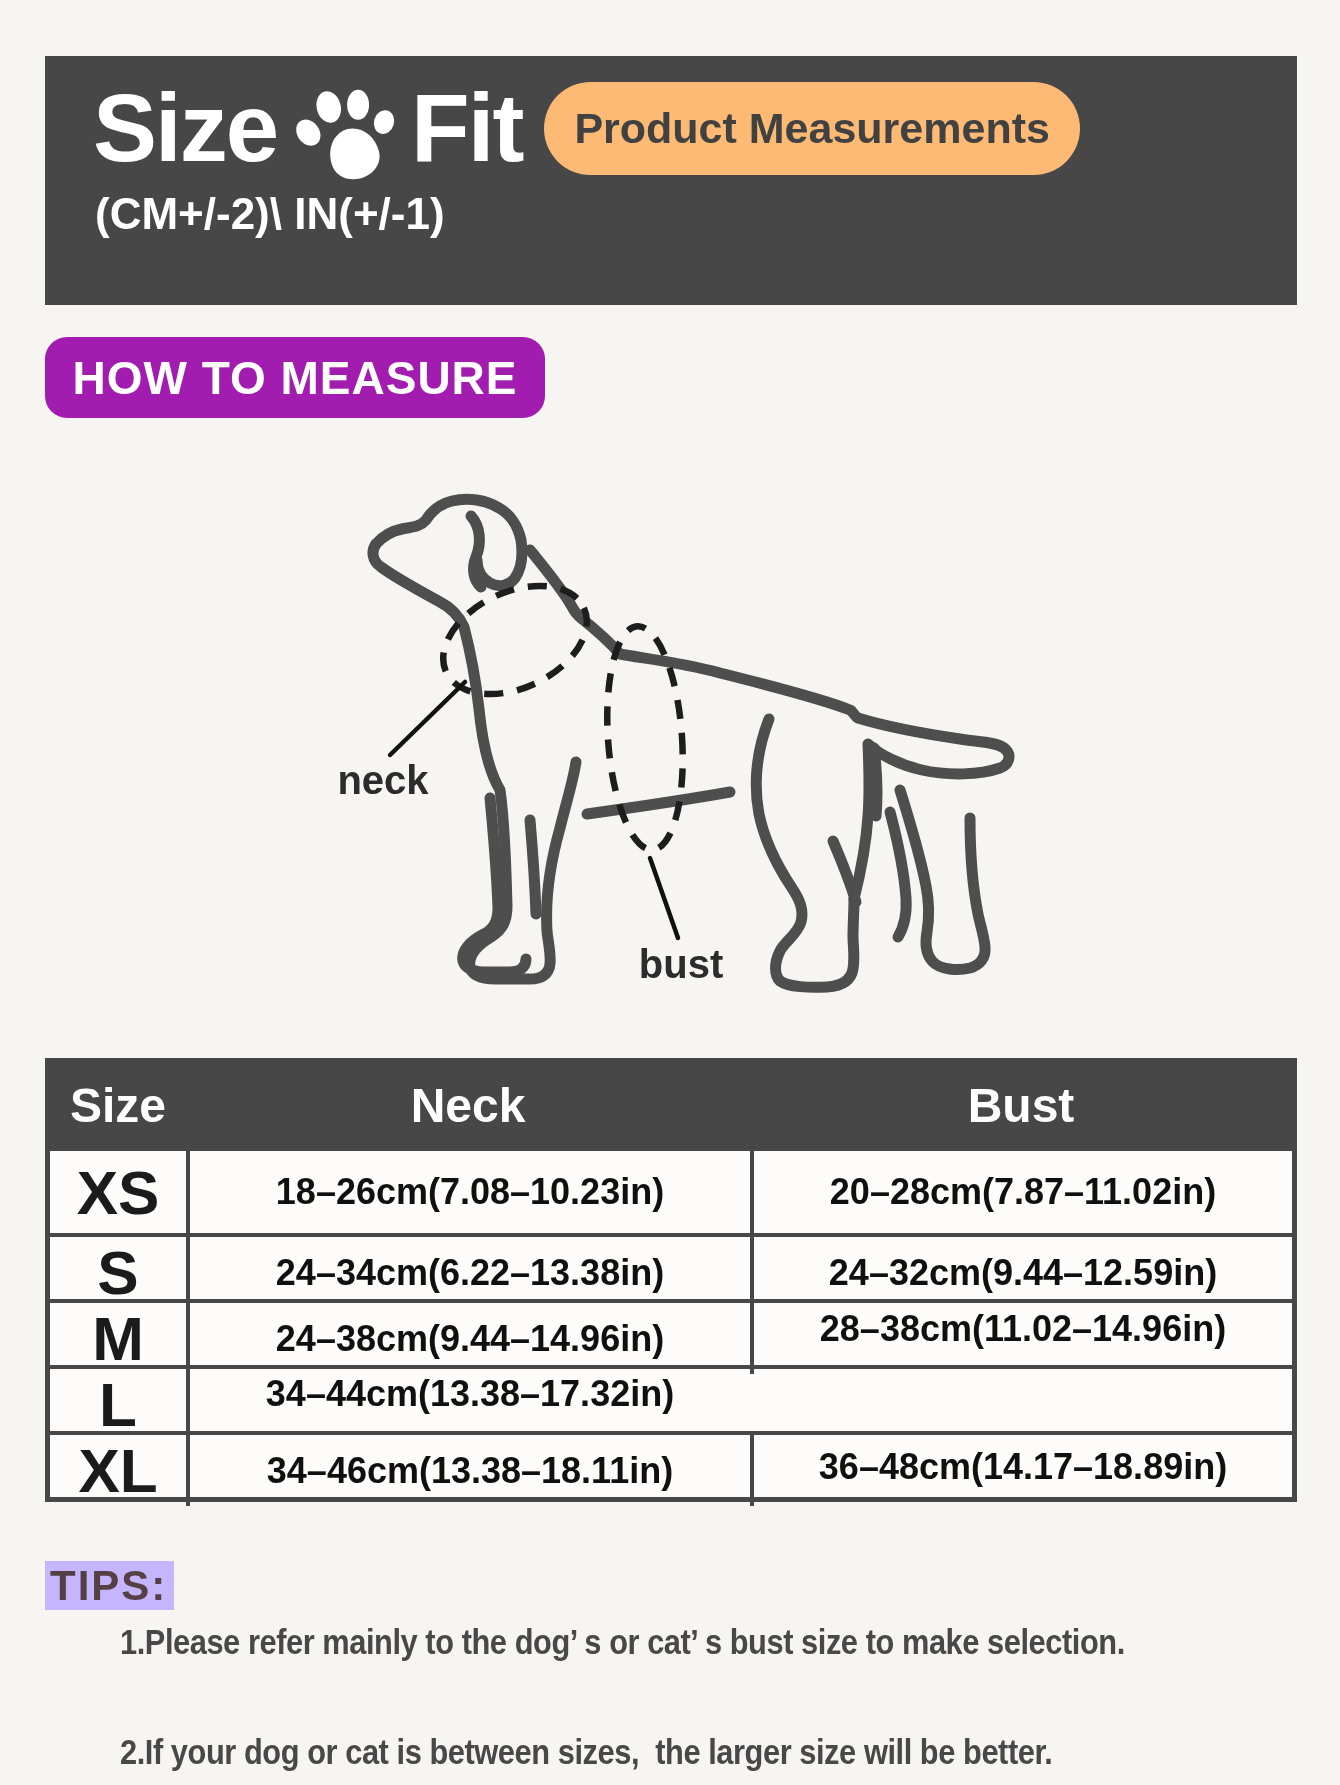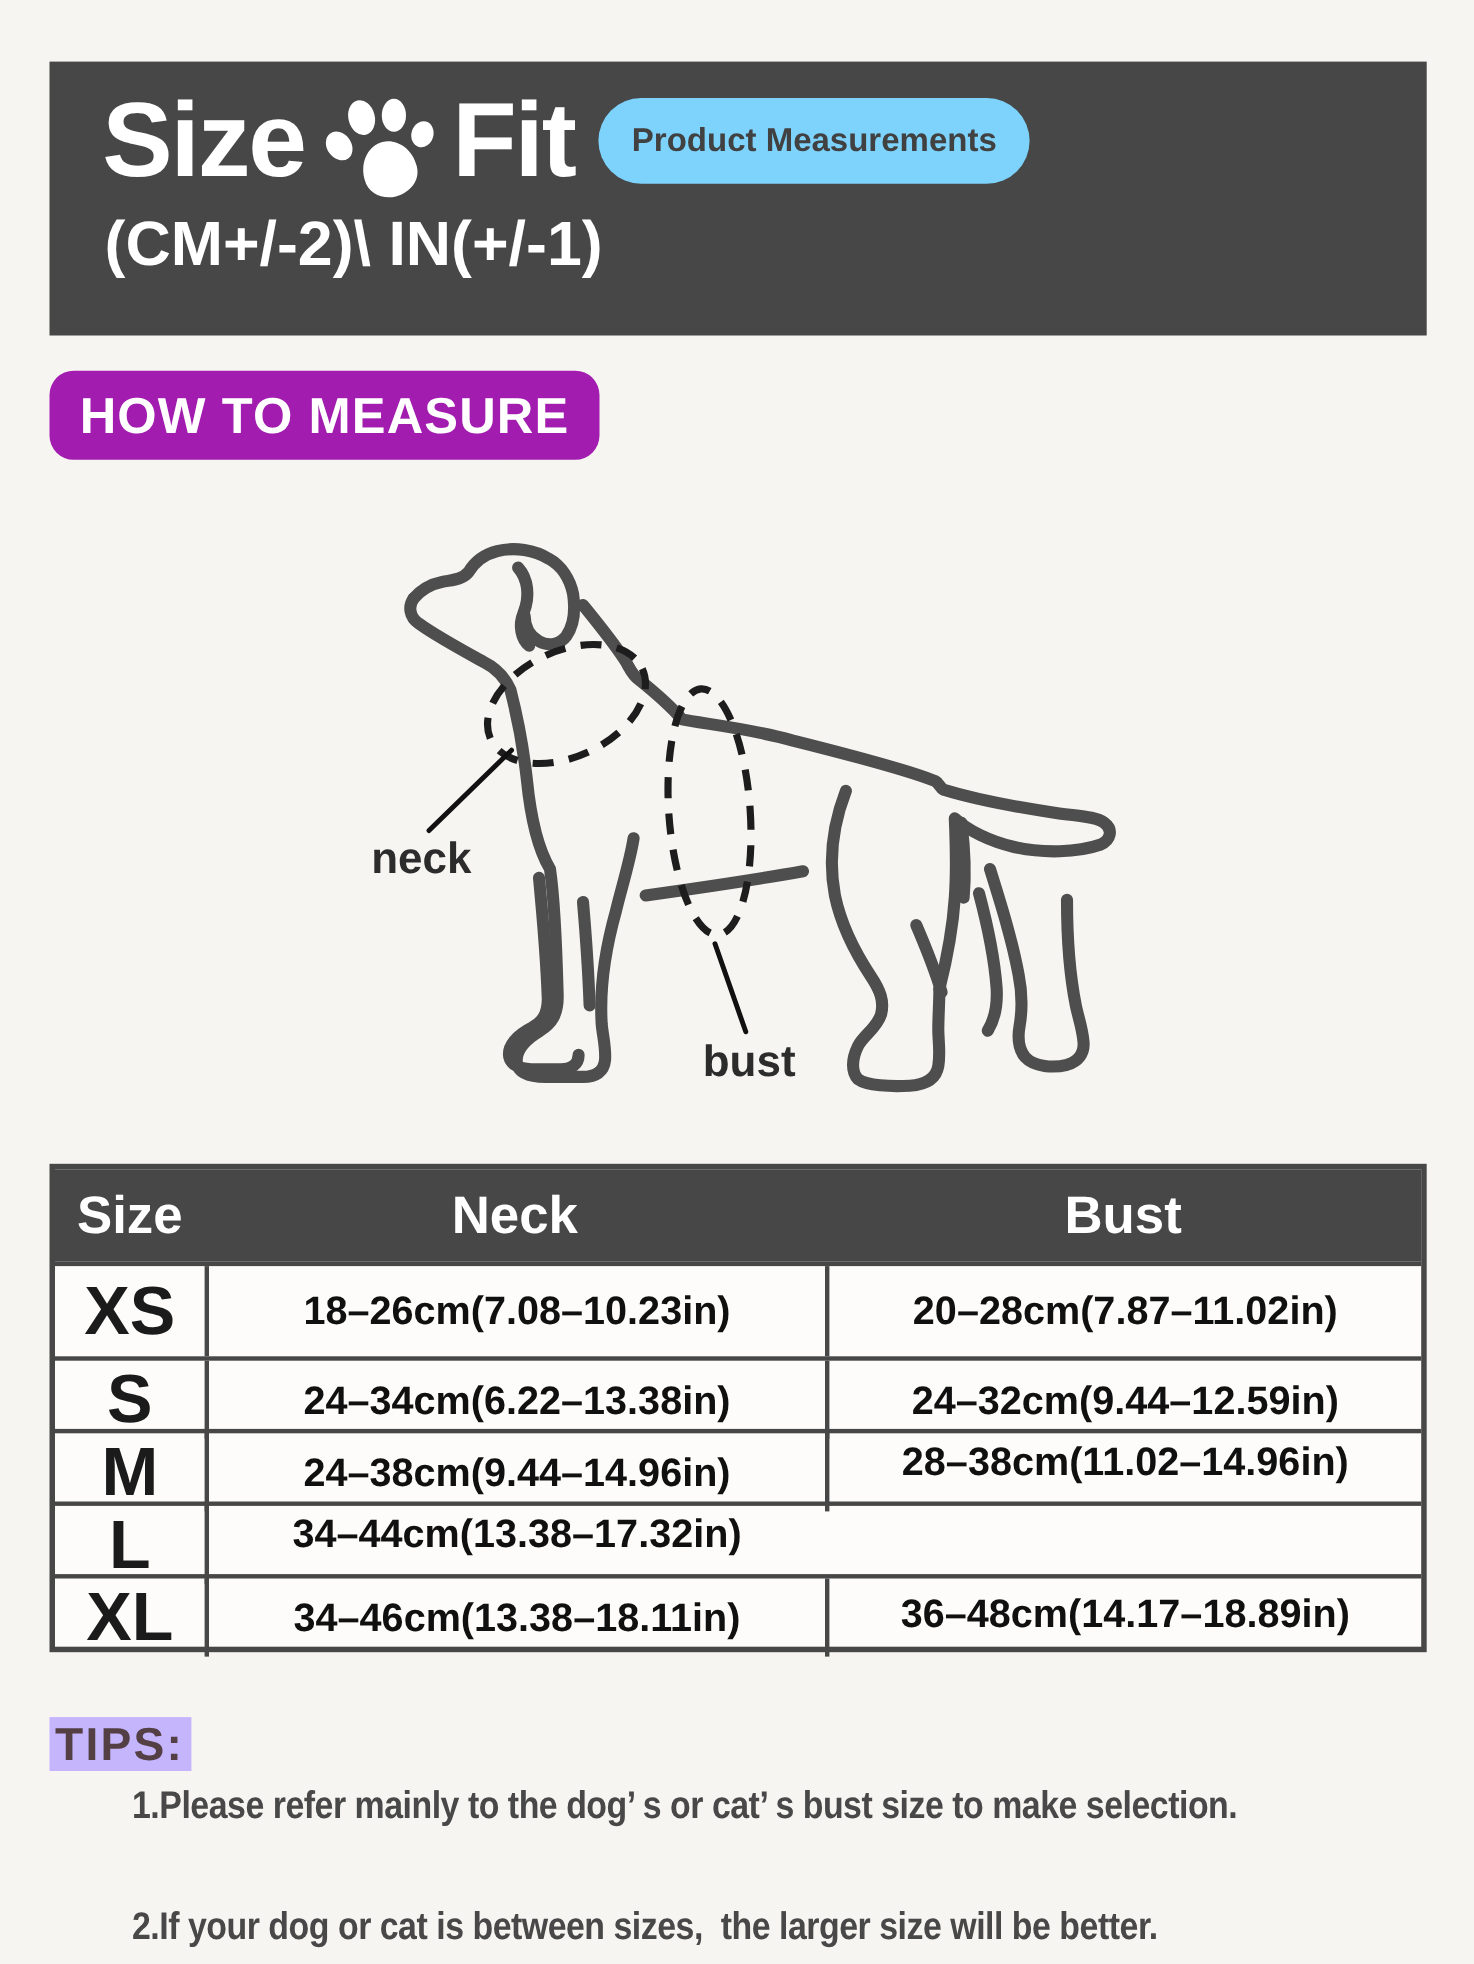--- a/index.html
+++ b/index.html
@@ -13,24 +13,24 @@
   }
   
   .banner {
     position:absolute; left:45px; top:56px; width:1252px; height:249px;
     background:#474747; color:#fff;
   }
   .banner-row1 { display:flex; align-items:center; padding:22px 0 0 48px; }
   .big-word { font-size:96px; letter-spacing:-2px; line-height:1.05; }
   .paw-wrap { width:106px; height:100px; margin:0 14px; flex:0 0 auto; }
   .pill {
-    background:#7dd3fc; color:#414141; border-radius:50px;
-    font-size:30px; padding:22px 30px; margin-left:22px; white-space:nowrap;
+    background:#fdba74; color:#414141; border-radius:50px;
+    font-size:43px; padding:22px 30px; margin-left:22px; white-space:nowrap;
   }
-  .banner-row2 { padding:10px 0 0 50px; font-size:57px; white-space:pre-wrap; letter-spacing:0px; }
+  .banner-row2 { padding:10px 0 0 50px; font-size:44px; white-space:pre-wrap; letter-spacing:0px; }
   
   .htm-badge {
     position:absolute; left:45px; top:337px; width:500px; height:81px;
     background:#a21caf; color:#fff; border-radius:22px;
     display:flex; align-items:center; justify-content:center;
     font-size:46px; letter-spacing:1px;
   }
   
   .diagram { position:absolute; left:280px; top:430px; width:740px; height:570px; }
   .diagram svg { width:100%; height:100%; }

